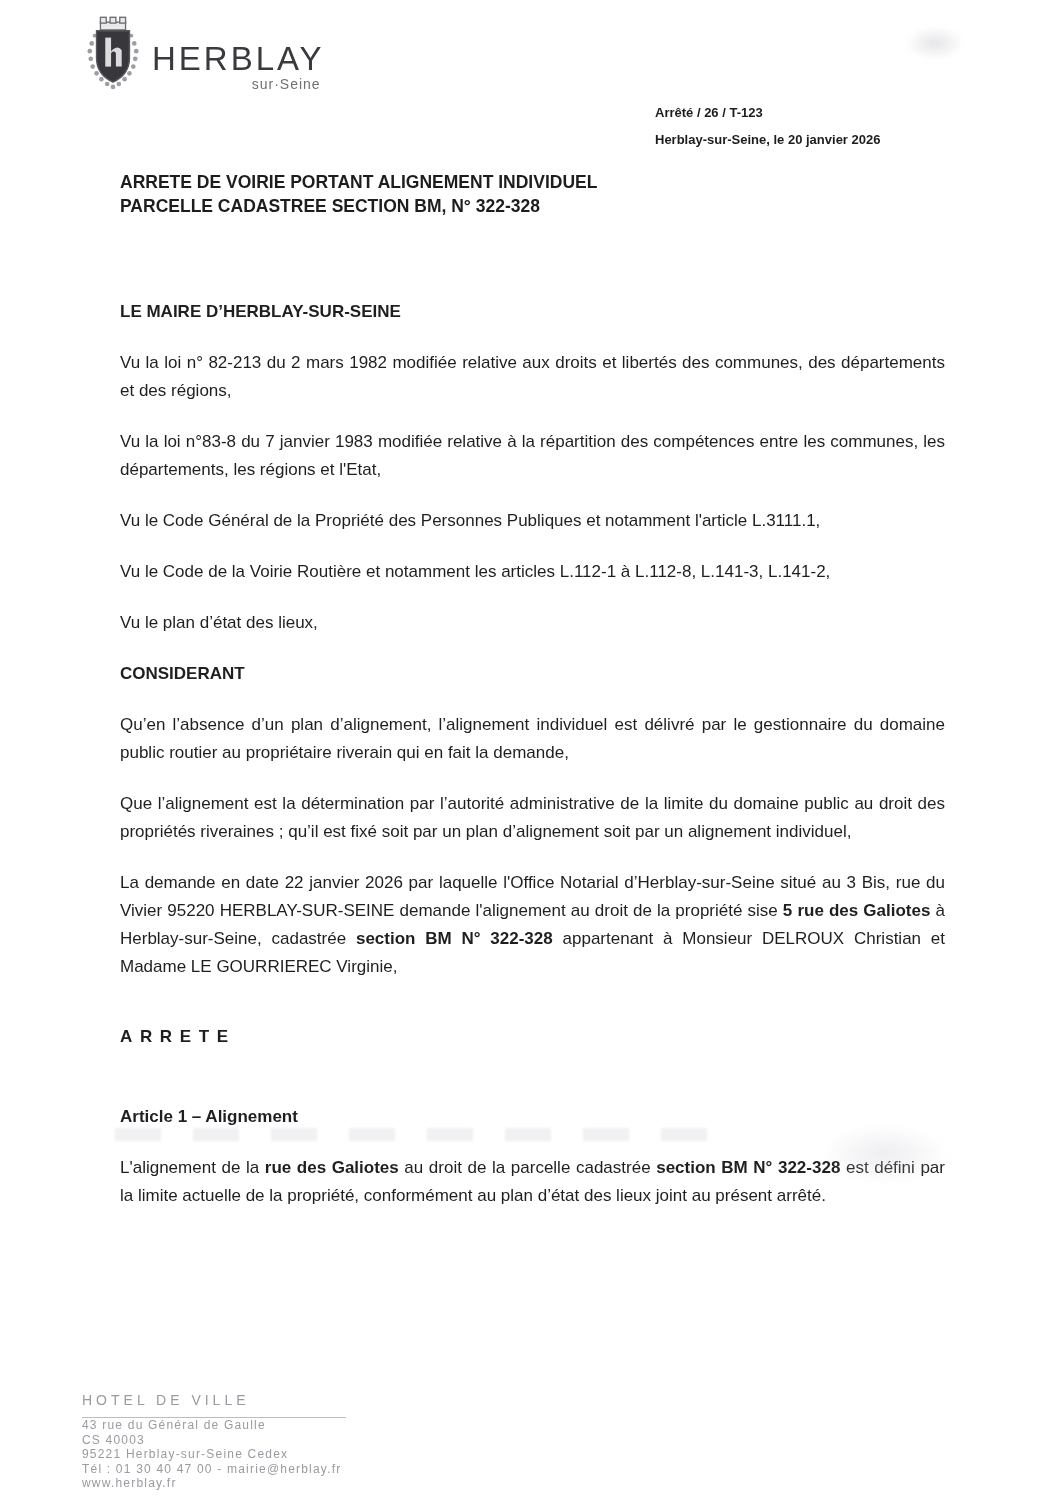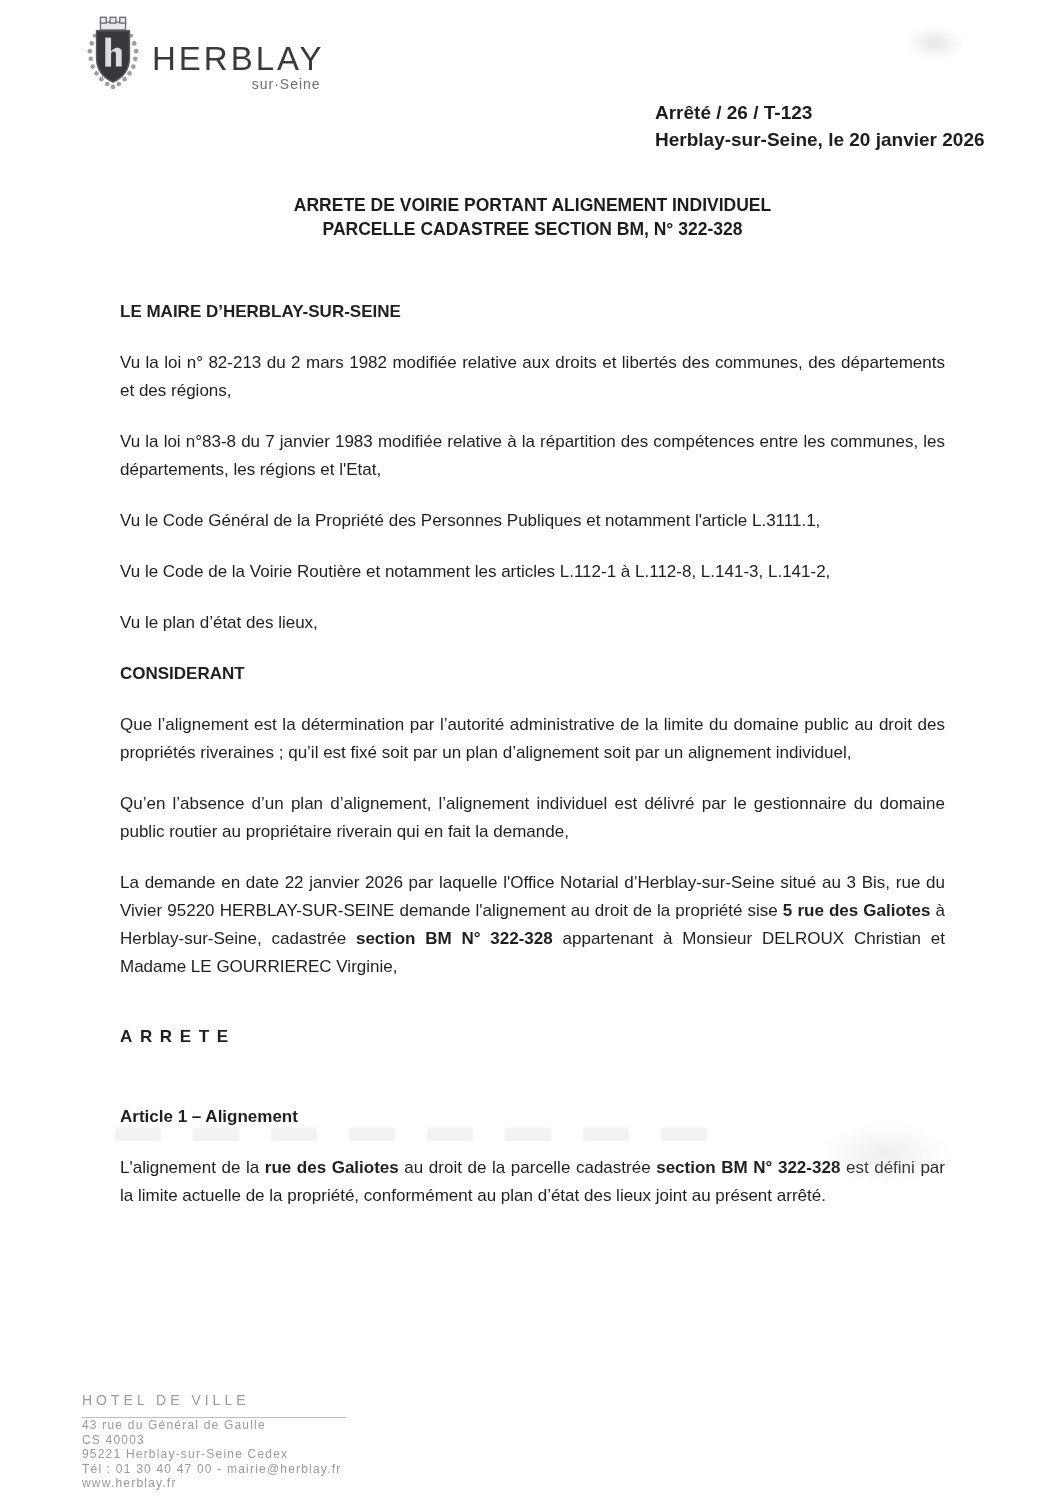--- a/index.html
+++ b/index.html
@@ -12,25 +12,25 @@
     color:#1f1f22;
   }
 
   
   .logo{position:absolute;left:84px;top:14px;display:flex;align-items:center;}
   .logo svg{display:block;}
   .logo-text{margin-left:10px;padding-top:24px;}
   .logo-name{font-size:33px;letter-spacing:3px;color:#3a3a3e;font-weight:400;line-height:1;}
   .logo-sub{font-size:14px;color:#6f6f74;letter-spacing:1px;text-align:right;margin-top:1px;padding-right:4px;}
 
-  .ref{position:absolute;left:655px;top:99px;font-weight:bold;font-size:19px;line-height:27px;color:#1d1d20;}
+  .ref{position:absolute;left:655px;top:99px;font-weight:bold;font-size:13px;line-height:27px;color:#1d1d20;}
 
   .title{
-    position:absolute;left:120px;width:825px;top:193px;
-    text-align:center;font-weight:bold;font-size:17.5px;line-height:24px;color:#1d1d20;
+    position:absolute;left:120px;width:825px;top:170px;
+    text-align:left;font-weight:bold;font-size:17.5px;line-height:24px;color:#1d1d20;
   }
 
   
   .content{position:absolute;left:120px;width:825px;top:298px;font-size:17px;line-height:28px;}
   .content p{margin:0 0 23px 0;text-align:justify;}
   .content p.single{text-align:left;}
   .bold{font-weight:bold;}
   .heading-arrete{font-weight:bold;letter-spacing:0.45em;margin-top:42px !important;text-align:left !important;}
   .heading-article{font-weight:bold;margin-top:52px !important;text-align:left !important;}
 
@@ -123,22 +123,22 @@
     <p class="bold single">LE MAIRE D’HERBLAY-SUR-SEINE</p>
 
     <p>Vu la loi n° 82-213 du 2 mars 1982 modifiée relative aux droits et libertés des communes, des départements et des régions,</p>
     <p>Vu la loi n°83-8 du 7 janvier 1983 modifiée relative à la répartition des compétences entre les communes, les départements, les régions et l'Etat,</p>
     <p class="single">Vu le Code Général de la Propriété des Personnes Publiques et notamment l'article L.3111.1,</p>
     <p class="single">Vu le Code de la Voirie Routière et notamment les articles L.112-1 à L.112-8, L.141-3, L.141-2,</p>
     <p class="single">Vu le plan d’état des lieux,</p>
 
     <p class="bold single">CONSIDERANT</p>
 
+    <p>Qu’en l’absence d’un plan d’alignement, l’alignement individuel est délivré par le gestionnaire du domaine public routier au propriétaire riverain qui en fait la demande,</p>
     <p>Que l’alignement est la détermination par l’autorité administrative de la limite du domaine public au droit des propriétés riveraines ; qu’il est fixé soit par un plan d’alignement soit par un alignement individuel,</p>
-    <p>Qu’en l’absence d’un plan d’alignement, l’alignement individuel est délivré par le gestionnaire du domaine public routier au propriétaire riverain qui en fait la demande,</p>
 
     <p><span>La demande en date 22 janvier 2026 par laquelle l'Office Notarial d’Herblay-sur-Seine situé au 3 Bis, rue du Vivier 95220 HERBLAY-SUR-SEINE demande l'alignement au droit de la propriété sise </span><b>5 rue des Galiotes</b><span> à Herblay-sur-Seine, cadastrée </span><b>section BM N° 322-328</b><span> appartenant à Monsieur DELROUX Christian et Madame LE GOURRIEREC Virginie,</span></p>
 
     <p class="heading-arrete single">ARRETE</p>
 
     <p class="heading-article single">Article 1 – Alignement</p>
 
     <p><span>L'alignement de la </span><b>rue des Galiotes</b><span> au droit de la parcelle cadastrée </span><b>section BM N° 322-328</b><span> est défini par la limite actuelle de la propriété, conformément au plan d’état des lieux joint au présent arrêté.</span></p>
   </main>
 

